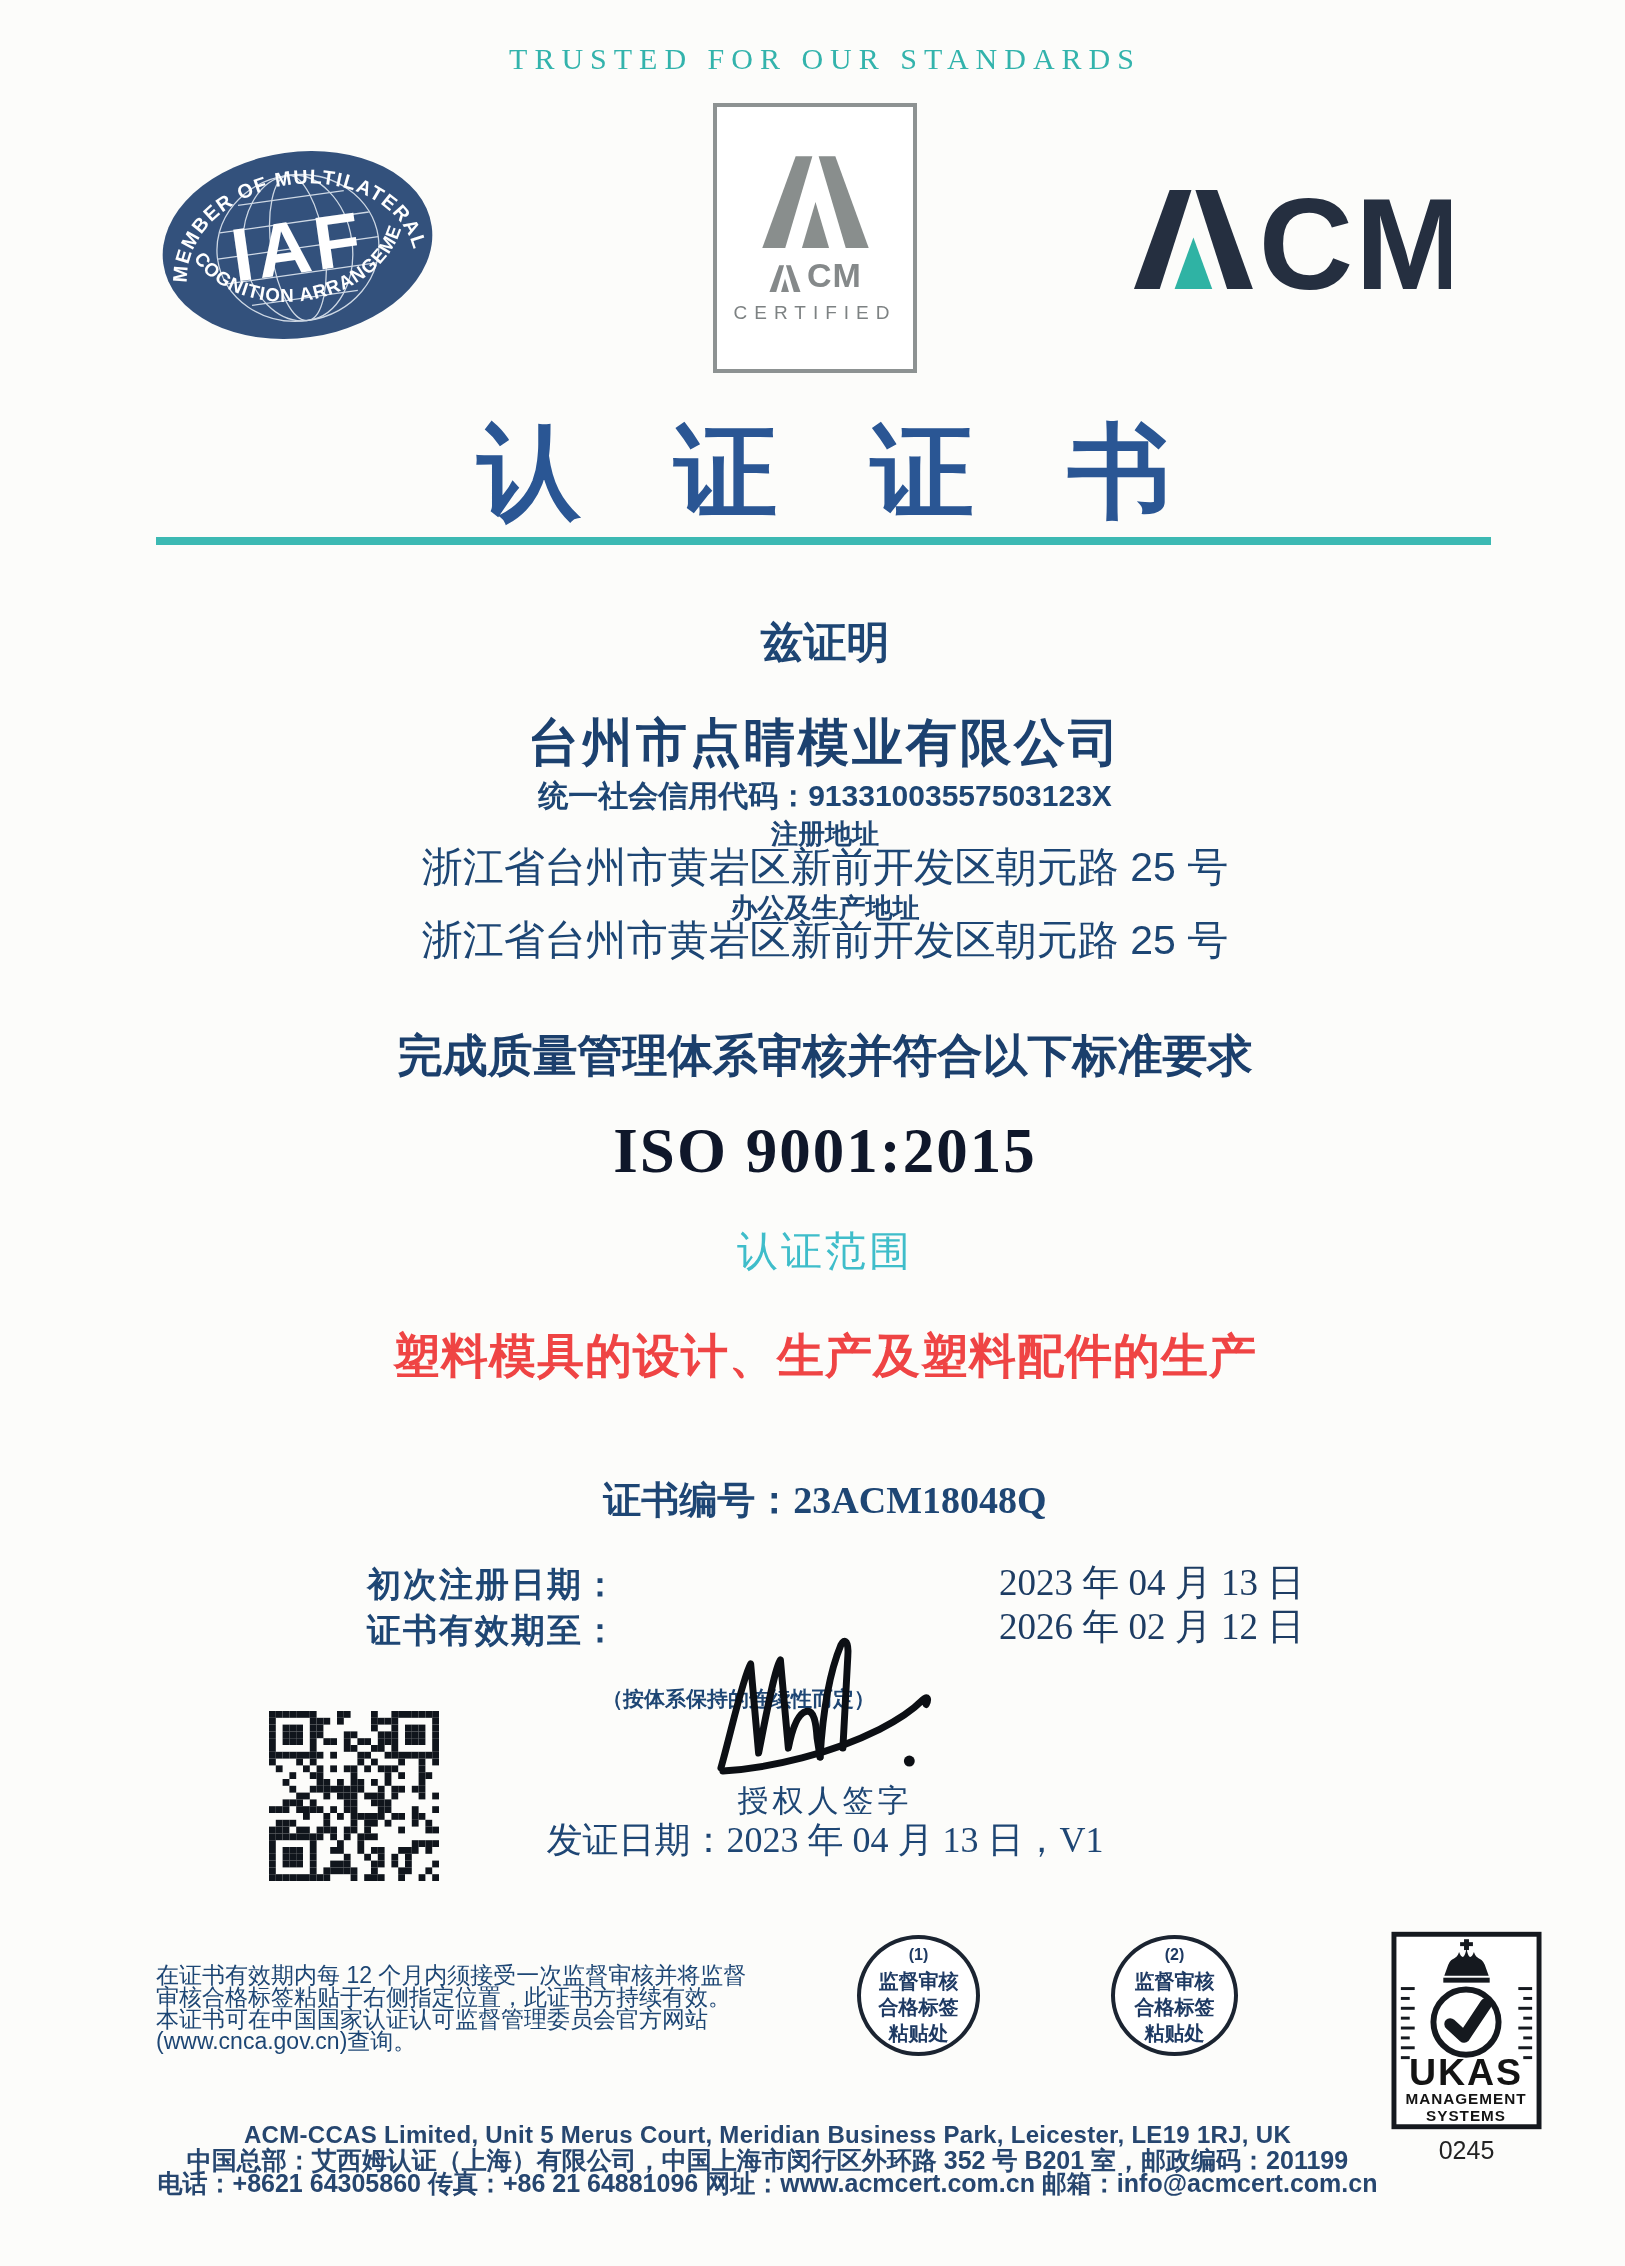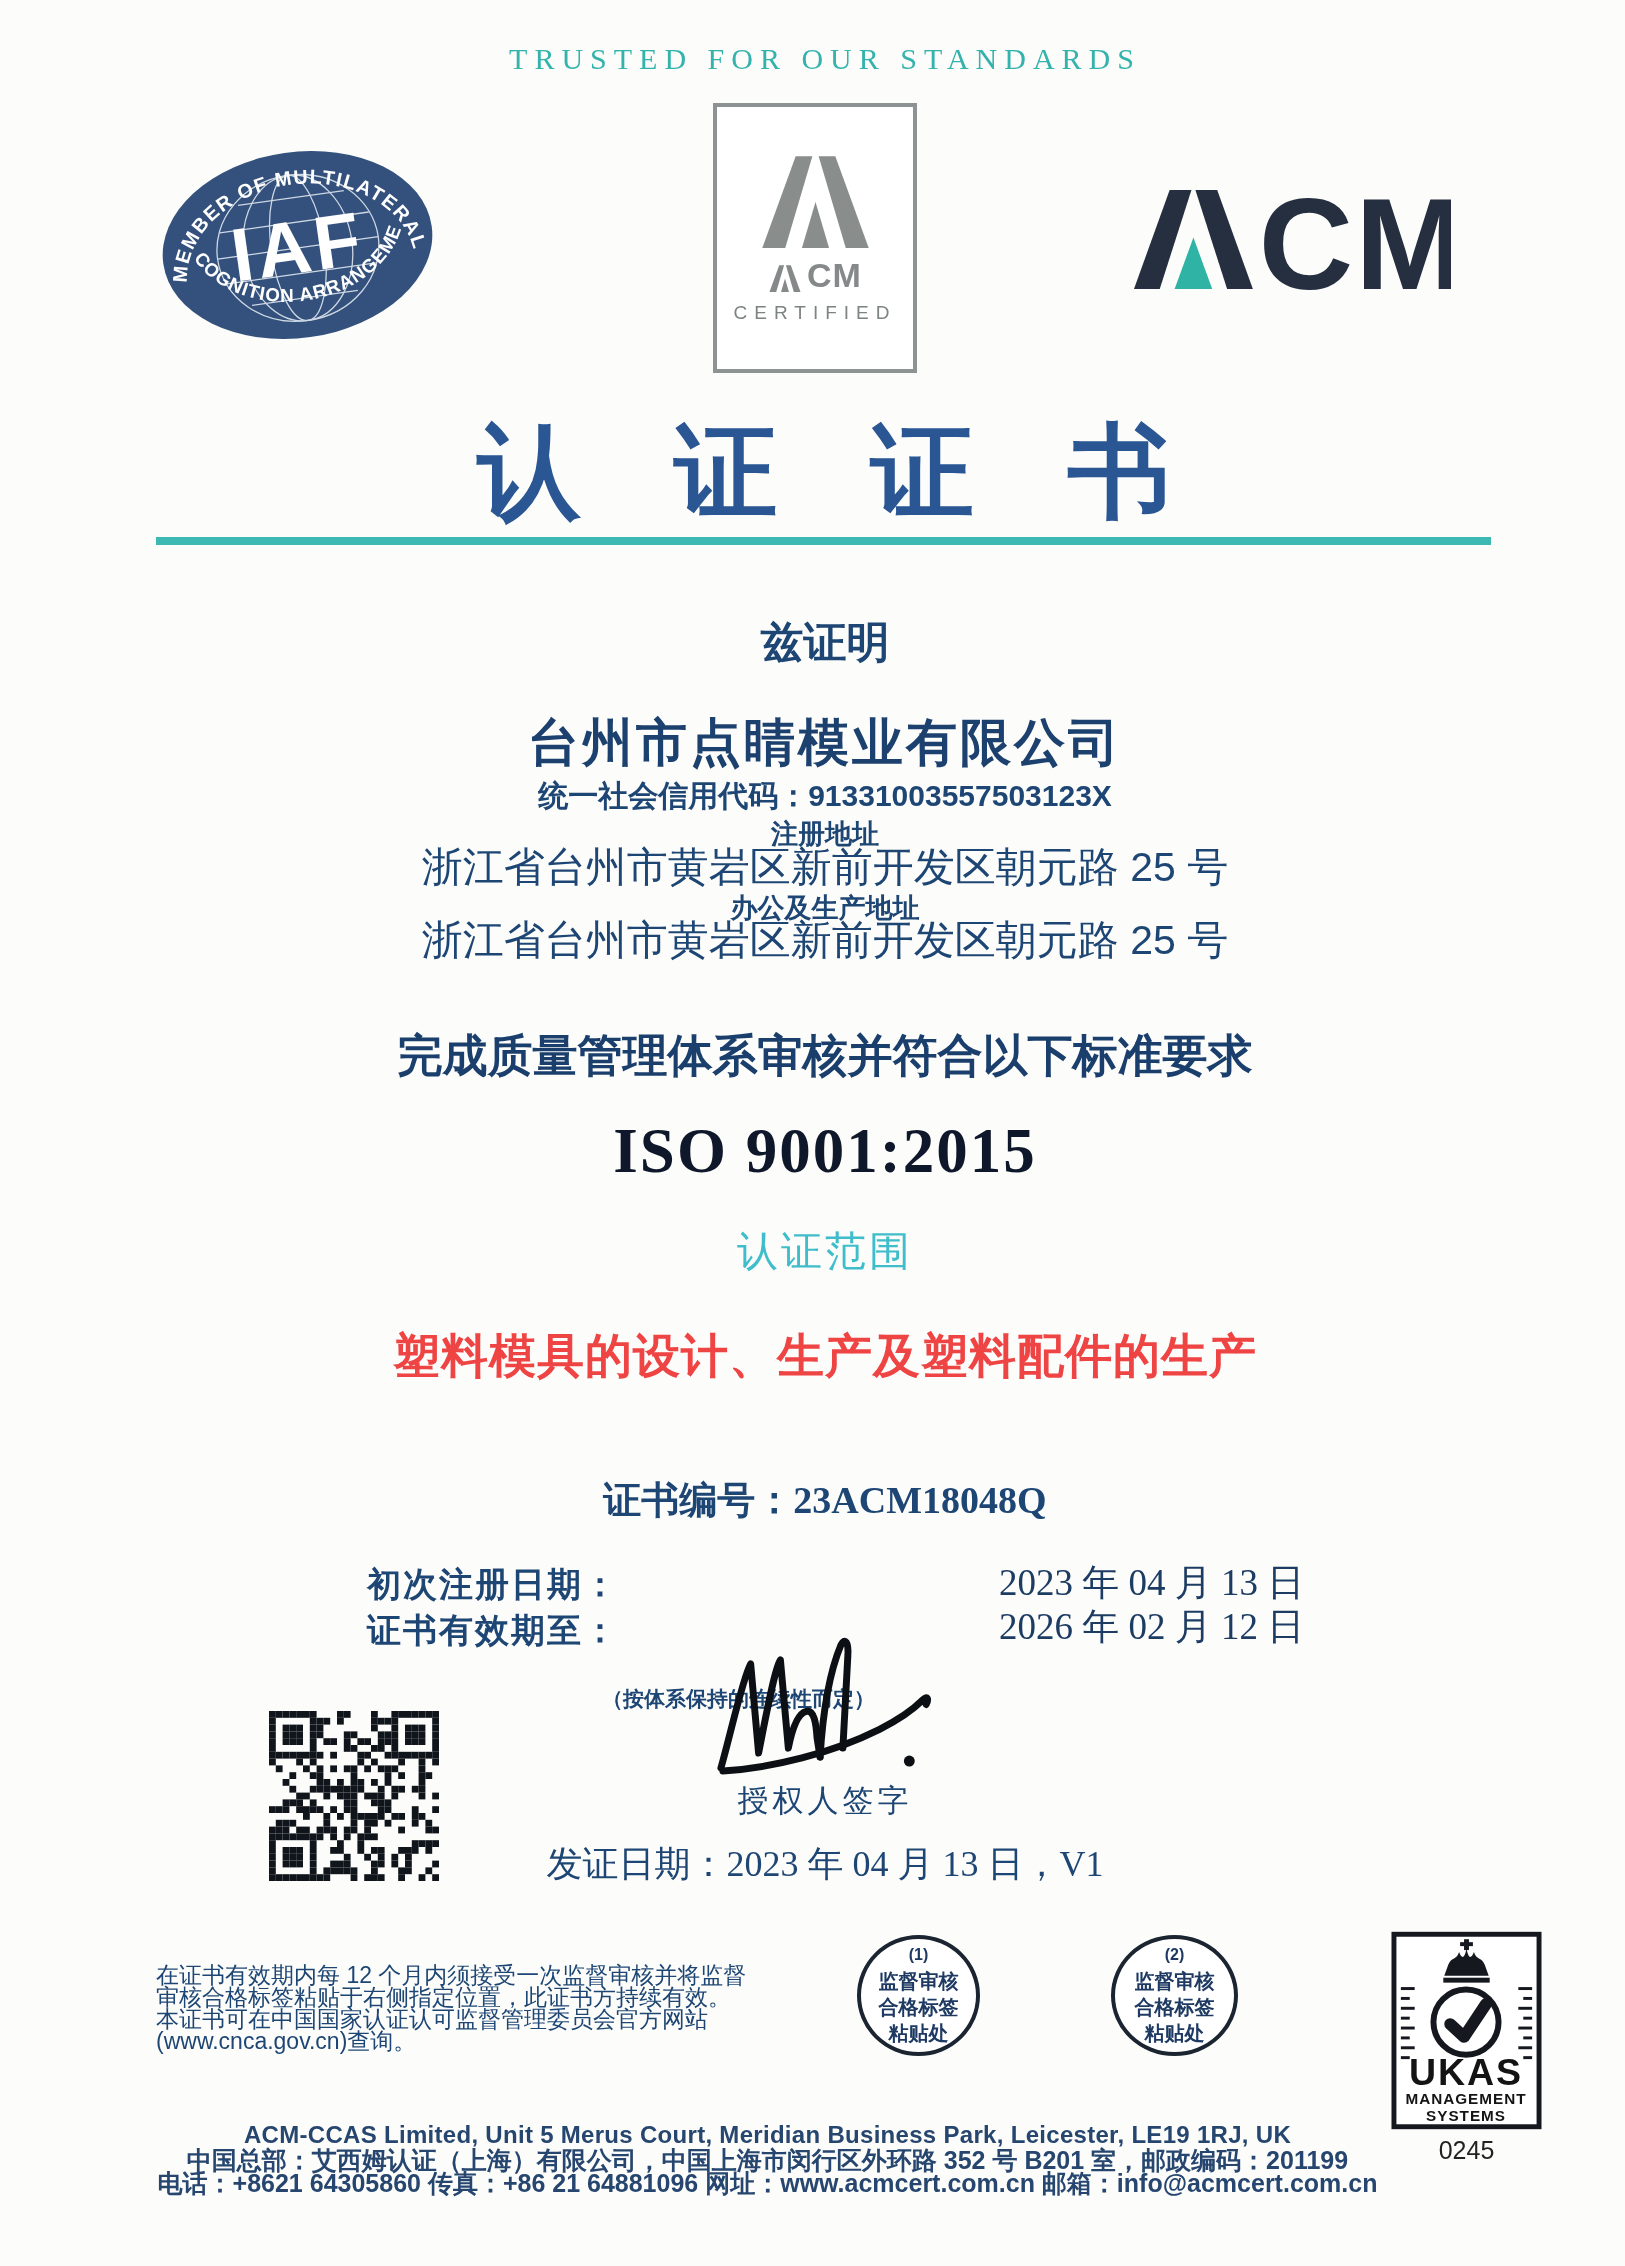--- a/index.html
+++ b/index.html
@@ -42,21 +42,21 @@
   .certno{top:1475px; font-size:38px; font-weight:bold;}
   .certno .num{font-family:"Liberation Serif","DejaVu Serif",serif; font-weight:bold;}
 
   .date-label{left:367px; font-size:34px; font-weight:600; letter-spacing:2px;}
   .date-note{left:602px; font-size:21px; font-weight:bold;}
   .date-value{left:999px; font-size:37px; font-family:"Liberation Serif","DejaVu Serif",serif; color:#1d3c63;}
 
   .qr{left:269px; top:1711px; width:170px; height:170px;}
   .sig{left:711px; top:1636px; width:234px; height:141px;}
   .sig-label{top:1780px; font-size:31px; letter-spacing:4px;}
-  .issue{top:1816px; font-size:36px;margin-top:24px;}
+  .issue{top:1816px; font-size:36px;}
   .issue .serifpart{font-family:"Liberation Serif","DejaVu Serif",serif;}
 
   .footnote{left:156px; top:1964px; width:614px; font-size:23px; line-height:22px;
     color:#1d4674; font-weight:500;}
   .sticker{box-sizing:border-box; border:4px solid #1b2431; border-radius:50%;
     background:#fff; display:flex; flex-direction:column; align-items:center;
     justify-content:center; color:#1e3a63; font-weight:bold; font-size:20px; line-height:1.3;}
   .sticker .num{font-size:16px; font-weight:600; margin-bottom:2px;}
   .s1{left:857px; top:1935px; width:123px; height:121px;}
   .s2{left:1111px; top:1935px; width:127px; height:121px;}

